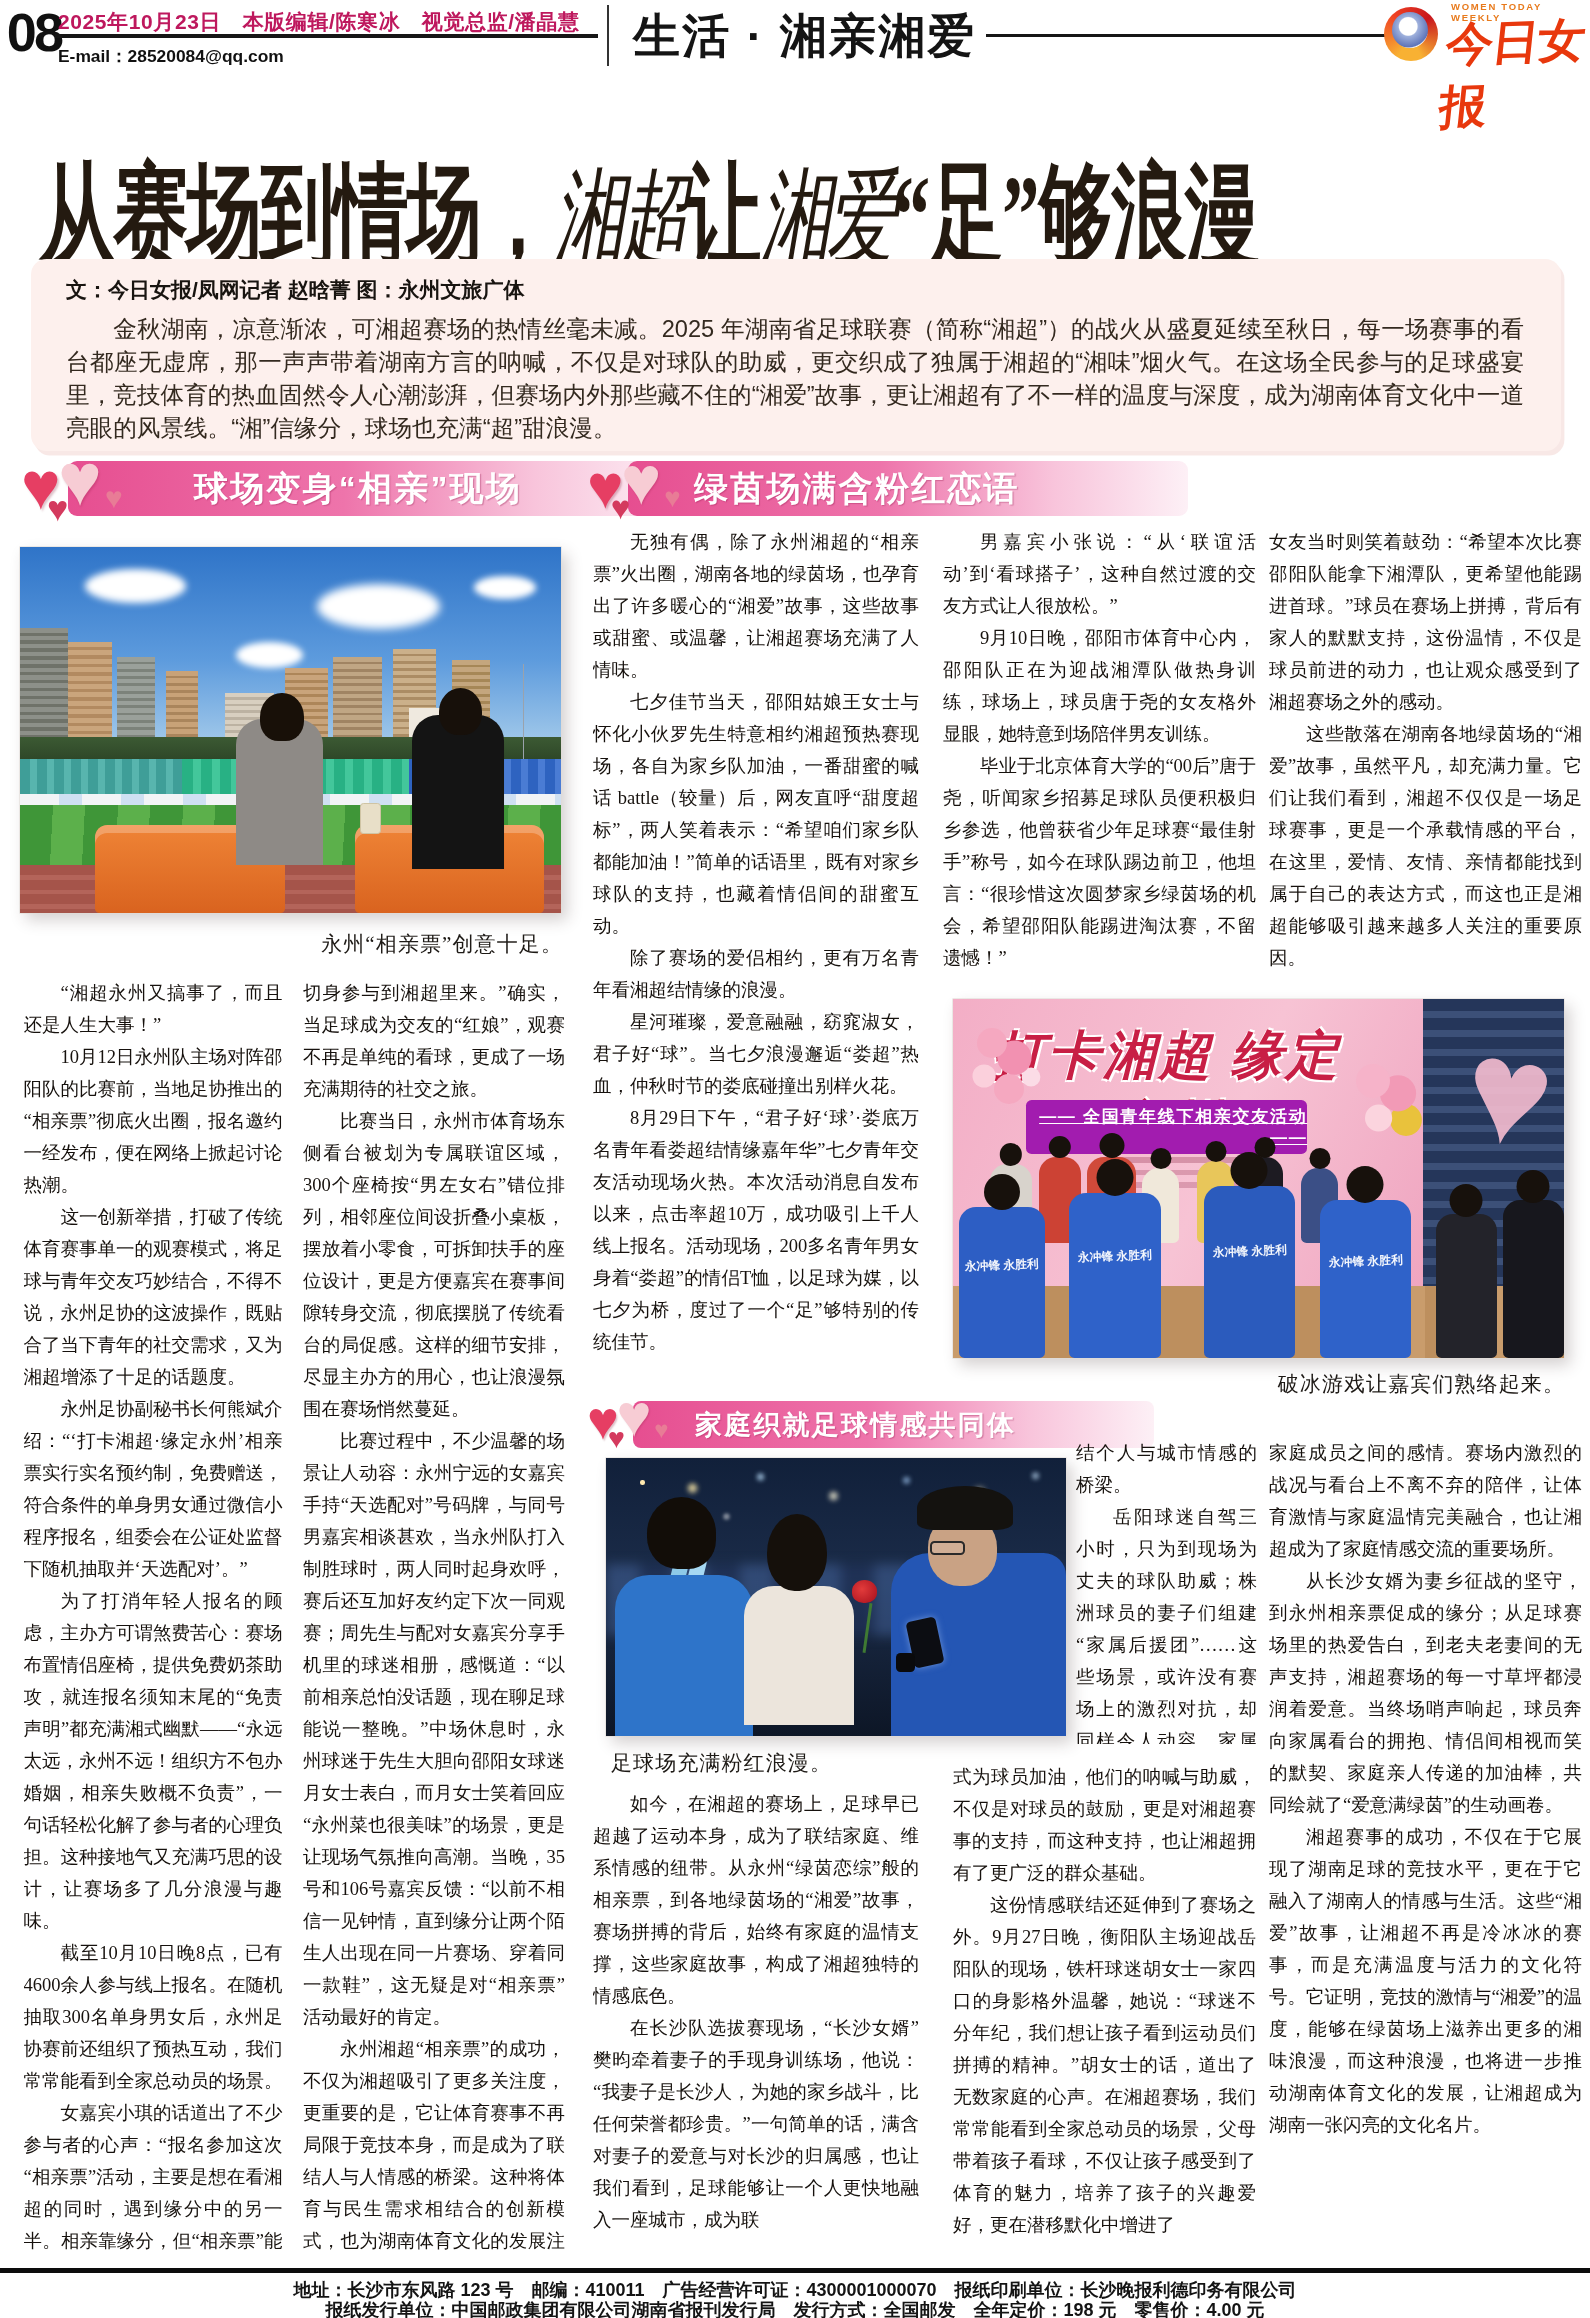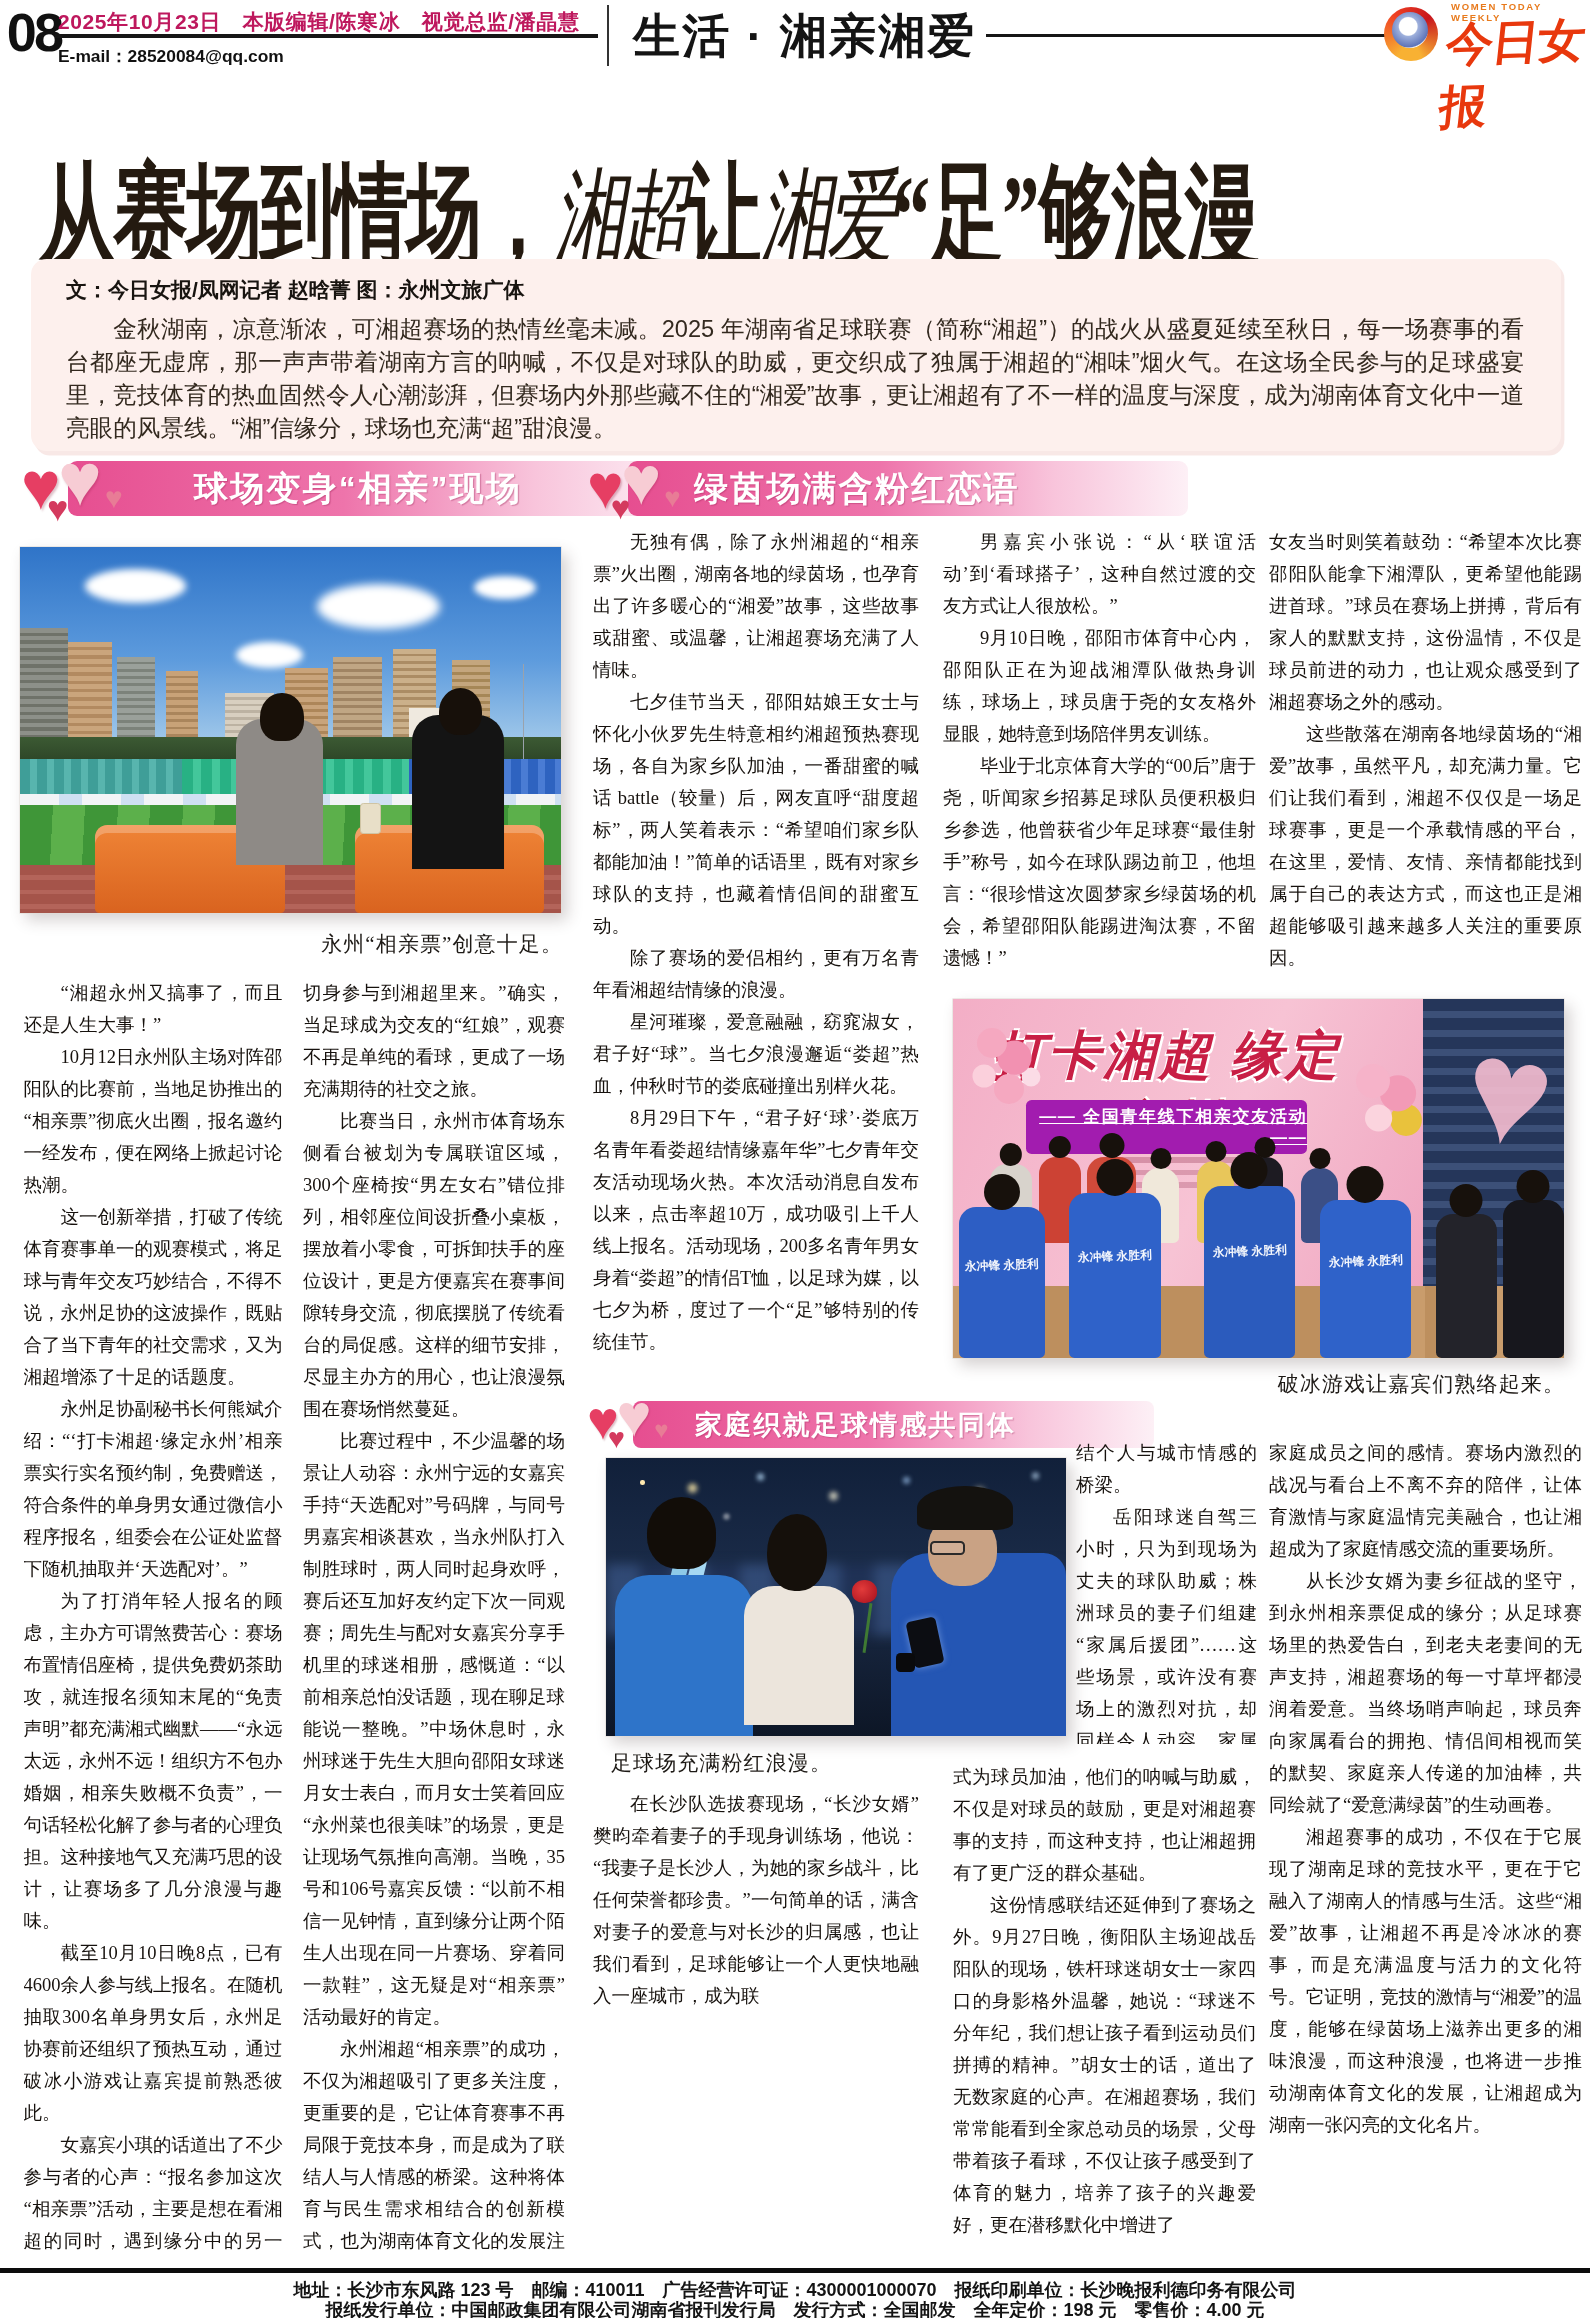--- a/index.html
+++ b/index.html
@@ -138,21 +138,21 @@
     <div class="abs" style="left:93%;top:32%;width:1.7px;height:26%;background:#9aa2ac;"></div>
   </div>
   <div class="abs caption" style="left:297px;top:930px;width:266px;text-align:right;">永州“相亲票”创意十足。</div>
 
   <div class="body-col abs" style="left:23.6px;top:977px;width:259px;height:1279px;">
     <p>“湘超永州又搞事了，而且还是人生大事！”</p>
     <p>10月12日永州队主场对阵邵阳队的比赛前，当地足协推出的“相亲票”彻底火出圈，报名邀约一经发布，便在网络上掀起讨论热潮。</p>
     <p>这一创新举措，打破了传统体育赛事单一的观赛模式，将足球与青年交友巧妙结合，不得不说，永州足协的这波操作，既贴合了当下青年的社交需求，又为湘超增添了十足的话题度。</p>
     <p>永州足协副秘书长何熊斌介绍：“‘打卡湘超·缘定永州’相亲票实行实名预约制，免费赠送，符合条件的单身男女通过微信小程序报名，组委会在公证处监督下随机抽取并‘天选配对’。”</p>
     <p>为了打消年轻人报名的顾虑，主办方可谓煞费苦心：赛场布置情侣座椅，提供免费奶茶助攻，就连报名须知末尾的“免责声明”都充满湘式幽默——“永远太远，永州不远！组织方不包办婚姻，相亲失败概不负责”，一句话轻松化解了参与者的心理负担。这种接地气又充满巧思的设计，让赛场多了几分浪漫与趣味。</p>
-    <p>截至10月10日晚8点，已有4600余人参与线上报名。在随机抽取300名单身男女后，永州足协赛前还组织了预热互动，通过破冰小游戏让嘉宾提前熟悉彼此。</p>
+    <p>截至10月10日晚8点，已有4600余人参与线上报名。在随机抽取300名单身男女后，永州足协赛前还组织了预热互动，我们常常能看到全家总动员的场景。</p>
     <p>女嘉宾小琪的话道出了不少参与者的心声：“报名参加这次“相亲票”活动，主要是想在看湘超的同时，遇到缘分中的另一半。相亲靠缘分，但“相亲票”能帮我们球迷扩大社交圈，让大家都能</p>
   </div>
   <div class="body-col abs" style="left:303px;top:977px;width:262px;height:1279px;">
     <p class="noind">切身参与到湘超里来。”确实，当足球成为交友的“红娘”，观赛不再是单纯的看球，更成了一场充满期待的社交之旅。</p>
     <p>比赛当日，永州市体育场东侧看台被划为专属联谊区域，300个座椅按“男左女右”错位排列，相邻座位间设折叠小桌板，摆放着小零食，可拆卸扶手的座位设计，更是方便嘉宾在赛事间隙转身交流，彻底摆脱了传统看台的局促感。这样的细节安排，尽显主办方的用心，也让浪漫氛围在赛场悄然蔓延。</p>
     <p>比赛过程中，不少温馨的场景让人动容：永州宁远的女嘉宾手持“天选配对”号码牌，与同号男嘉宾相谈甚欢，当永州队打入制胜球时，两人同时起身欢呼，赛后还互加好友约定下次一同观赛；周先生与配对女嘉宾分享手机里的球迷相册，感慨道：“以前相亲总怕没话题，现在聊足球能说一整晚。”中场休息时，永州球迷于先生大胆向邵阳女球迷月女士表白，而月女士笑着回应“永州菜也很美味”的场景，更是让现场气氛推向高潮。当晚，35号和106号嘉宾反馈：“以前不相信一见钟情，直到缘分让两个陌生人出现在同一片赛场、穿着同一款鞋”，这无疑是对“相亲票”活动最好的肯定。</p>
     <p>永州湘超“相亲票”的成功，不仅为湘超吸引了更多关注度，更重要的是，它让体育赛事不再局限于竞技本身，而是成为了联结人与人情感的桥梁。这种将体育与民生需求相结合的创新模式，也为湖南体育文化的发展注入了新的活力。</p>
   </div>
 
   <div class="abs banner sans" style="left:628px;top:461px;width:494px;padding-left:66px;">
@@ -278,20 +278,21 @@
     <div class="abs" style="left:66%;top:58%;width:30px;height:47px;background:#0c0d12;border-radius:4.5px;transform:rotate(-12deg);box-shadow:0 0 7.9px rgba(180,210,255,.5);"></div>
     <div class="abs" style="left:63%;top:70%;width:19px;height:19px;background:#0a0a0c;border-radius:4.5px;"></div>
   </div>
   <div class="abs caption" style="left:611px;top:1749px;width:393px;text-align:left;">足球场充满粉红浪漫。</div>
 
   <div class="body-col abs" style="left:1076px;top:1437px;width:181px;height:307px;">
     <p class="noind">结个人与城市情感的桥梁。</p>
     <p>岳阳球迷自驾三小时，只为到现场为丈夫的球队助威；株洲球员的妻子们组建“家属后援团”……这些场景，或许没有赛场上的激烈对抗，却同样令人动容。家属们用自己的方</p>
   </div>
   <div class="body-col abs" style="left:593px;top:1788px;width:326px;height:466px;">
+    <p>如今，在湘超的赛场上，足球早已超越了运动本身，成为了联结家庭、维系情感的纽带。从永州“绿茵恋综”般的相亲票，到各地绿茵场的“湘爱”故事，赛场拼搏的背后，始终有家庭的温情支撑，这些家庭故事，构成了湘超独特的情感底色。</p>
     <p>在长沙队选拔赛现场，“长沙女婿”樊昀牵着妻子的手现身训练场，他说：“我妻子是长沙人，为她的家乡战斗，比任何荣誉都珍贵。”一句简单的话，满含对妻子的爱意与对长沙的归属感，也让我们看到，足球能够让一个人更快地融入一座城市，成为联</p>
   </div>
   <div class="body-col abs" style="left:953px;top:1761px;width:303px;height:494px;">
     <p class="noind">式为球员加油，他们的呐喊与助威，不仅是对球员的鼓励，更是对湘超赛事的支持，而这种支持，也让湘超拥有了更广泛的群众基础。</p>
     <p>这份情感联结还延伸到了赛场之外。9月27日晚，衡阳队主场迎战岳阳队的现场，铁杆球迷胡女士一家四口的身影格外温馨，她说：“球迷不分年纪，我们想让孩子看到运动员们拼搏的精神。”胡女士的话，道出了无数家庭的心声。在湘超赛场，我们常常能看到全家总动员的场景，父母带着孩子看球，不仅让孩子感受到了体育的魅力，培养了孩子的兴趣爱好，更在潜移默化中增进了</p>
   </div>
   <div class="body-col abs" style="left:1269px;top:1437px;width:313px;height:819px;">
     <p class="noind">家庭成员之间的感情。赛场内激烈的战况与看台上不离不弃的陪伴，让体育激情与家庭温情完美融合，也让湘超成为了家庭情感交流的重要场所。</p>
     <p>从长沙女婿为妻乡征战的坚守，到永州相亲票促成的缘分；从足球赛场里的热爱告白，到老夫老妻间的无声支持，湘超赛场的每一寸草坪都浸润着爱意。当终场哨声响起，球员奔向家属看台的拥抱、情侣间相视而笑的默契、家庭亲人传递的加油棒，共同绘就了“爱意满绿茵”的生动画卷。</p>
     <p>湘超赛事的成功，不仅在于它展现了湖南足球的竞技水平，更在于它融入了湖南人的情感与生活。这些“湘爱”故事，让湘超不再是冷冰冰的赛事，而是充满温度与活力的文化符号。它证明，竞技的激情与“湘爱”的温度，能够在绿茵场上滋养出更多的湘味浪漫，而这种浪漫，也将进一步推动湖南体育文化的发展，让湘超成为湖南一张闪亮的文化名片。</p>

